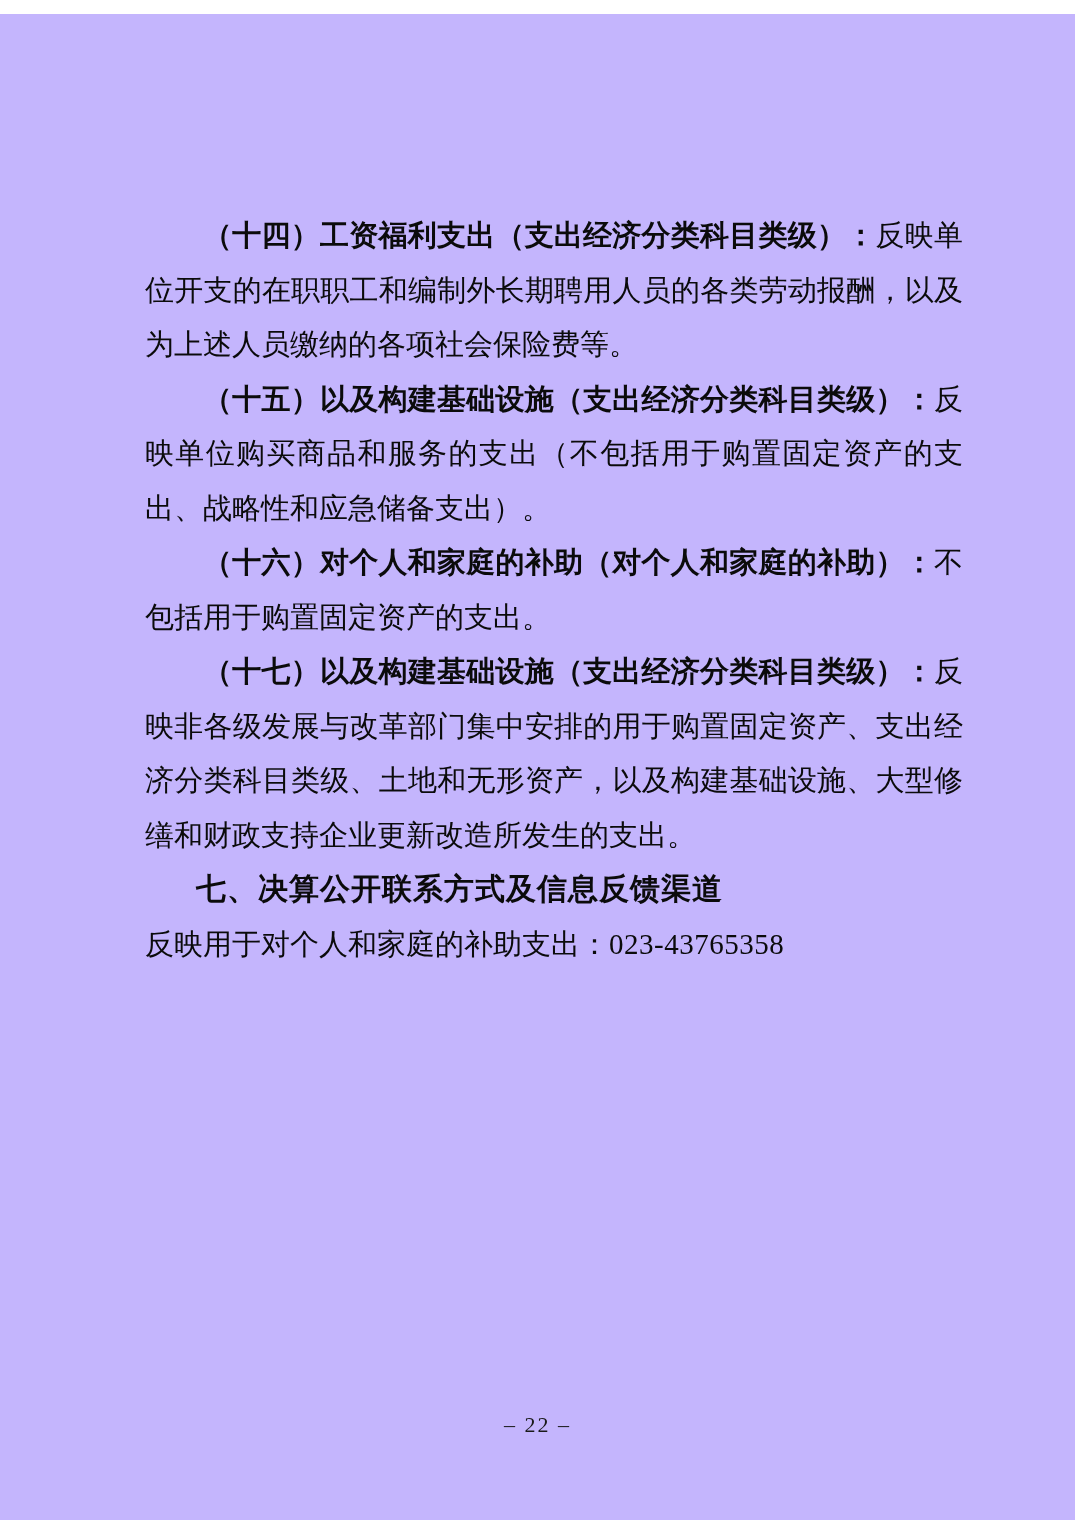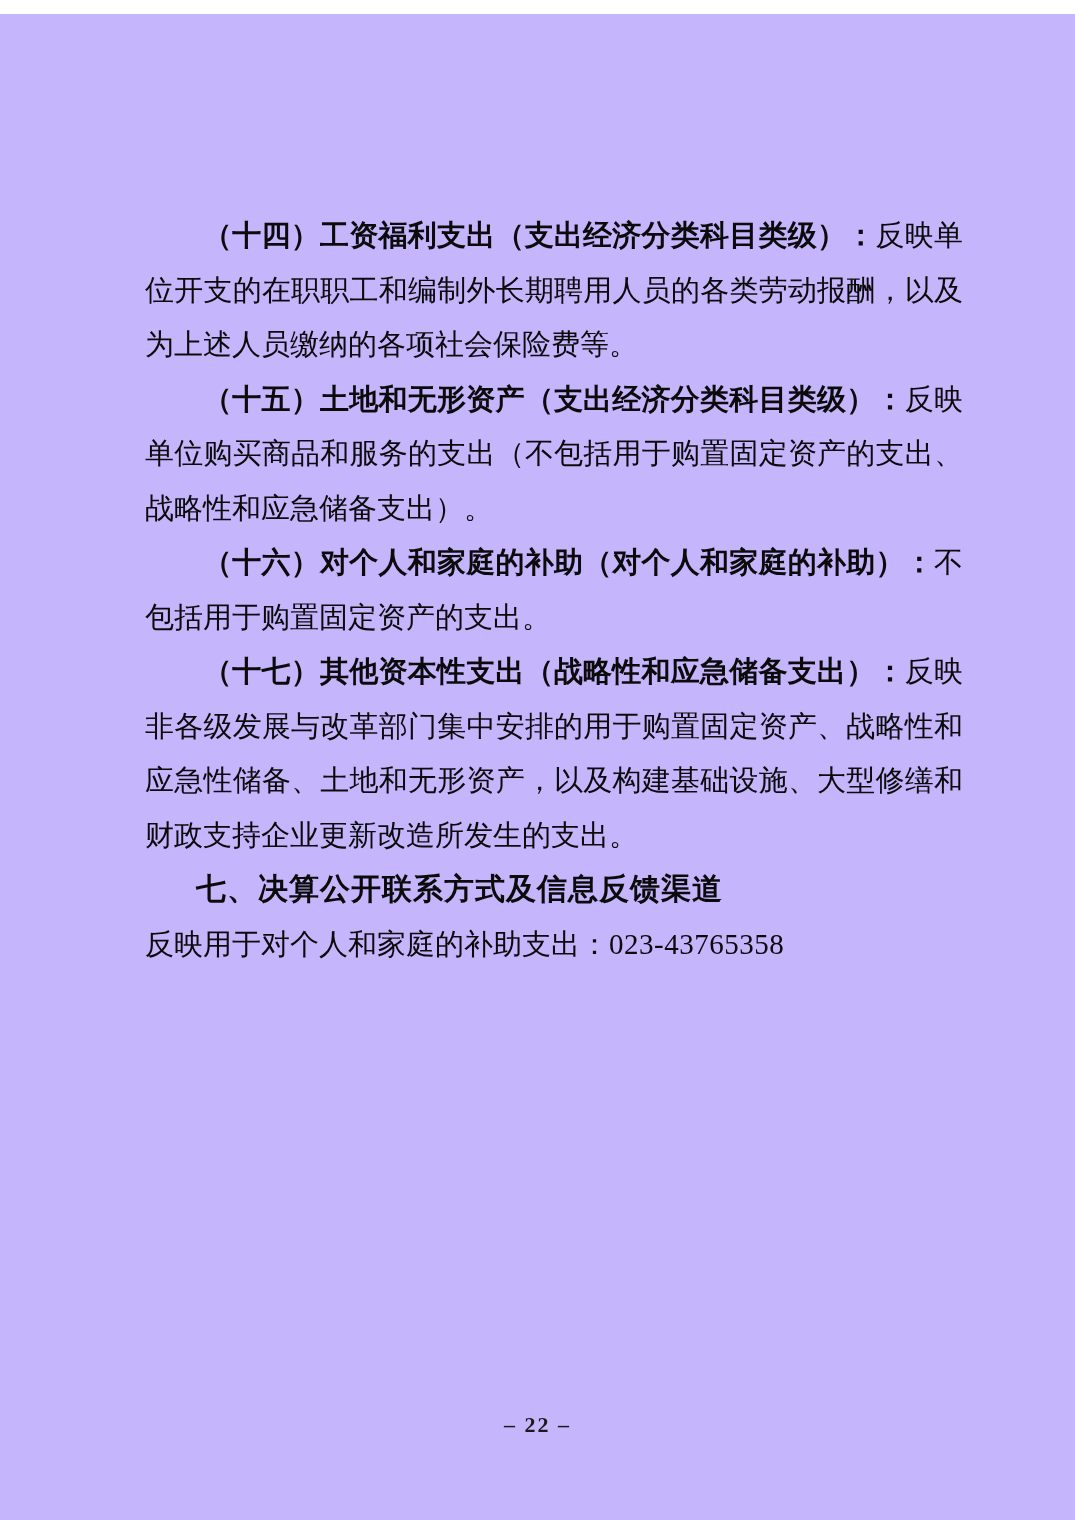--- a/index.html
+++ b/index.html
@@ -52,37 +52,36 @@
   .footer {
     position: absolute;
     left: 0;
     top: 1398px;
     width: 100%;
     text-align: center;
     font-size: 22px;
     letter-spacing: 2px;
     font-family: "Liberation Serif", "DejaVu Serif", serif;
     color: #1a1a1a;
-    font-weight: bold;
   }
 </style>
 </head>
 <body>
 
 <div class="page">
 
   <div class="content">
 
     <p class="para"><span class="lead">（十四）工资福利支出（支出经济分类科目类级）：</span><span>反映单位开支的在职职工和编制外长期聘用人员的各类劳动报酬，以及为上述人员缴纳的各项社会保险费等。</span></p>
 
-    <p class="para"><span class="lead">（十五）土地和无形资产（支出经济分类科目类级）：</span><span>反映单位购买商品和服务的支出（不包括用于购置固定资产的支出、战略性和应急储备支出）。</span></p>
+    <p class="para"><span class="lead">（十五）以及构建基础设施（支出经济分类科目类级）：</span><span>反映单位购买商品和服务的支出（不包括用于购置固定资产的支出、战略性和应急储备支出）。</span></p>
 
     <p class="para"><span class="lead">（十六）对个人和家庭的补助（对个人和家庭的补助）：</span><span>不包括用于购置固定资产的支出。</span></p>
 
-    <p class="para"><span class="lead">（十七）其他资本性支出（战略性和应急储备支出）：</span><span>反映非各级发展与改革部门集中安排的用于购置固定资产、战略性和应急性储备、土地和无形资产，以及构建基础设施、大型修缮和财政支持企业更新改造所发生的支出。</span></p>
+    <p class="para"><span class="lead">（十七）以及构建基础设施（支出经济分类科目类级）：</span><span>反映非各级发展与改革部门集中安排的用于购置固定资产、支出经济分类科目类级、土地和无形资产，以及构建基础设施、大型修缮和财政支持企业更新改造所发生的支出。</span></p>
 
     <p class="section-heading">七、决算公开联系方式及信息反馈渠道</p>
 
     <p class="contact-line"><span>反映用于对个人和家庭的补助支出：</span><span class="phone">023-43765358</span></p>
 
   </div>
 
   <div class="footer">– 22 –</div>
 
 </div>

